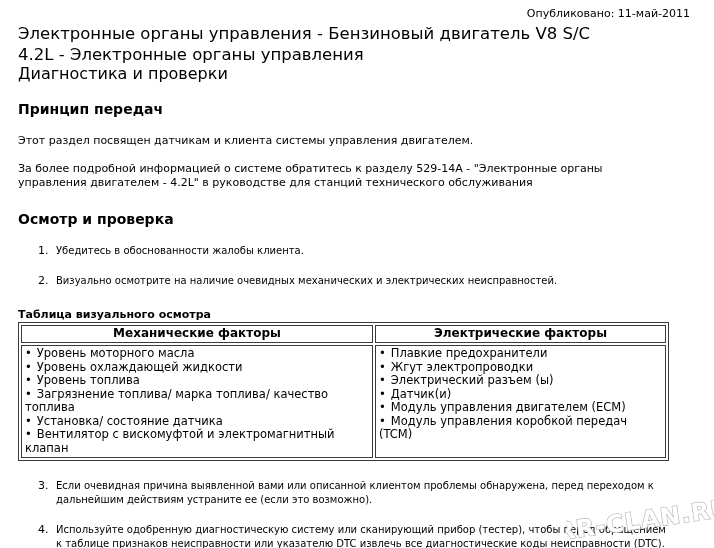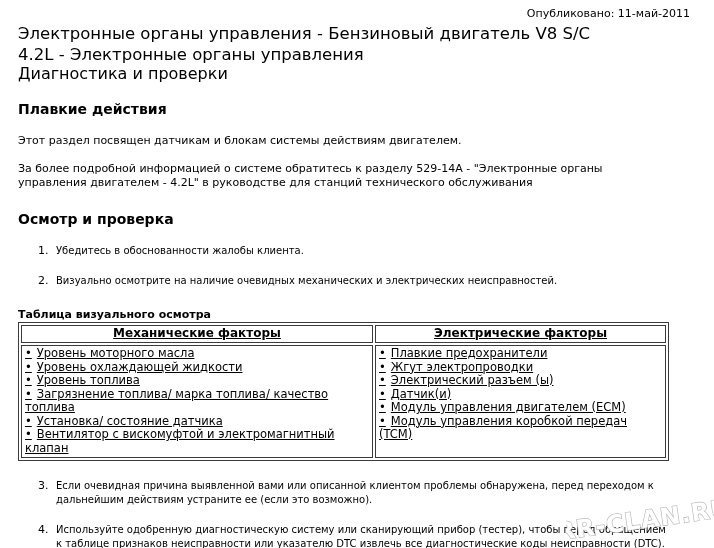--- a/index.html
+++ b/index.html
@@ -67,21 +67,20 @@
     line-height: 13px;
     margin-top: 20px;
   }
   table.insp {
     border-collapse: separate;
     border-spacing: 2px;
     border: 1px solid #3b3b3b;
     background: #ffffff;
     width: 651px;
     margin-top: 1px;
-    text-decoration: underline;
   }
   table.insp th {
     border: 1px solid #3b3b3b;
     font-size: 12px;
     font-weight: bold;
     text-align: center;
     padding: 0 2px 1px 2px;
     line-height: 15px;
   }
   table.insp td {
@@ -109,23 +108,23 @@
 
   <div class="published">Опубликовано: 11-май-2011</div>
 
   <div class="title">
     <div>Электронные органы управления - Бензиновый двигатель V8 S/C</div>
     <div>4.2L - Электронные органы управления</div>
   </div>
 
   <div class="subtitle">Диагностика и проверки</div>
 
-  <div class="section-heading">Плавкие действия</div>
+  <div class="section-heading">Принцип передач</div>
 
-  <div class="para para-1">Этот раздел посвящен датчикам и блокам системы действиям двигателем.</div>
+  <div class="para para-1">Этот раздел посвящен датчикам и клиента системы управления двигателем.</div>
 
   <div class="para para-2">За более подробной информацией о системе обратитесь к разделу 529-14A - "Электронные органы управления двигателем - 4.2L" в руководстве для станций технического обслуживания</div>
 
   <div class="section-heading">Осмотр и проверка</div>
 
   <div class="step">
     <span class="step-num">1.</span>
     <div class="step-body">
       <div class="step-text">Убедитесь в обоснованности жалобы клиента.</div>
     </div>

